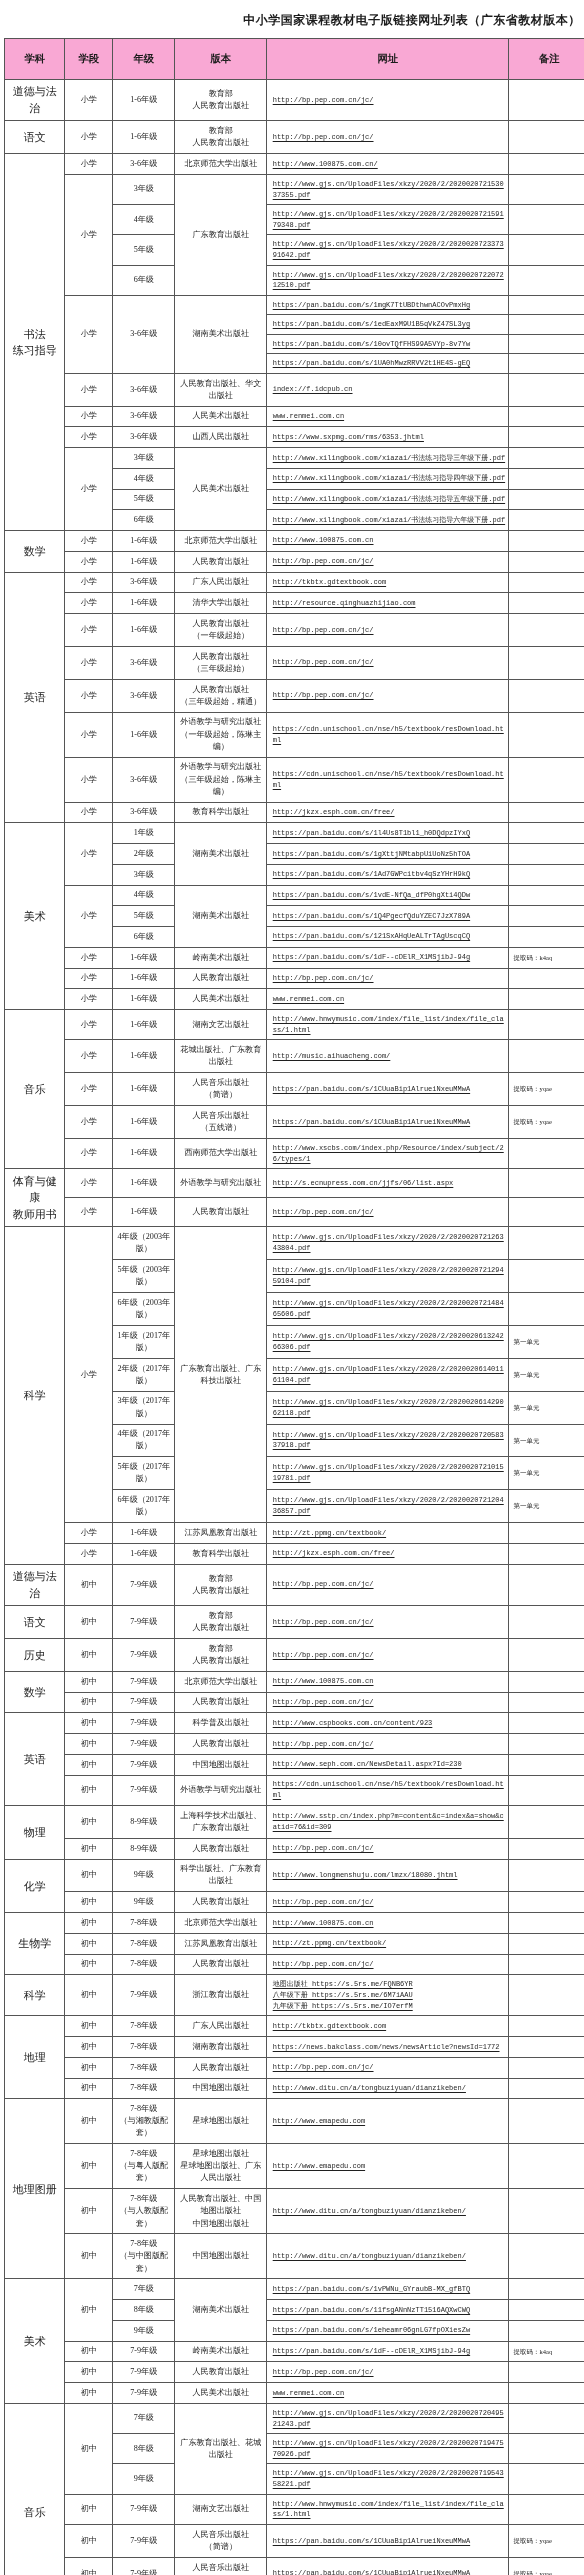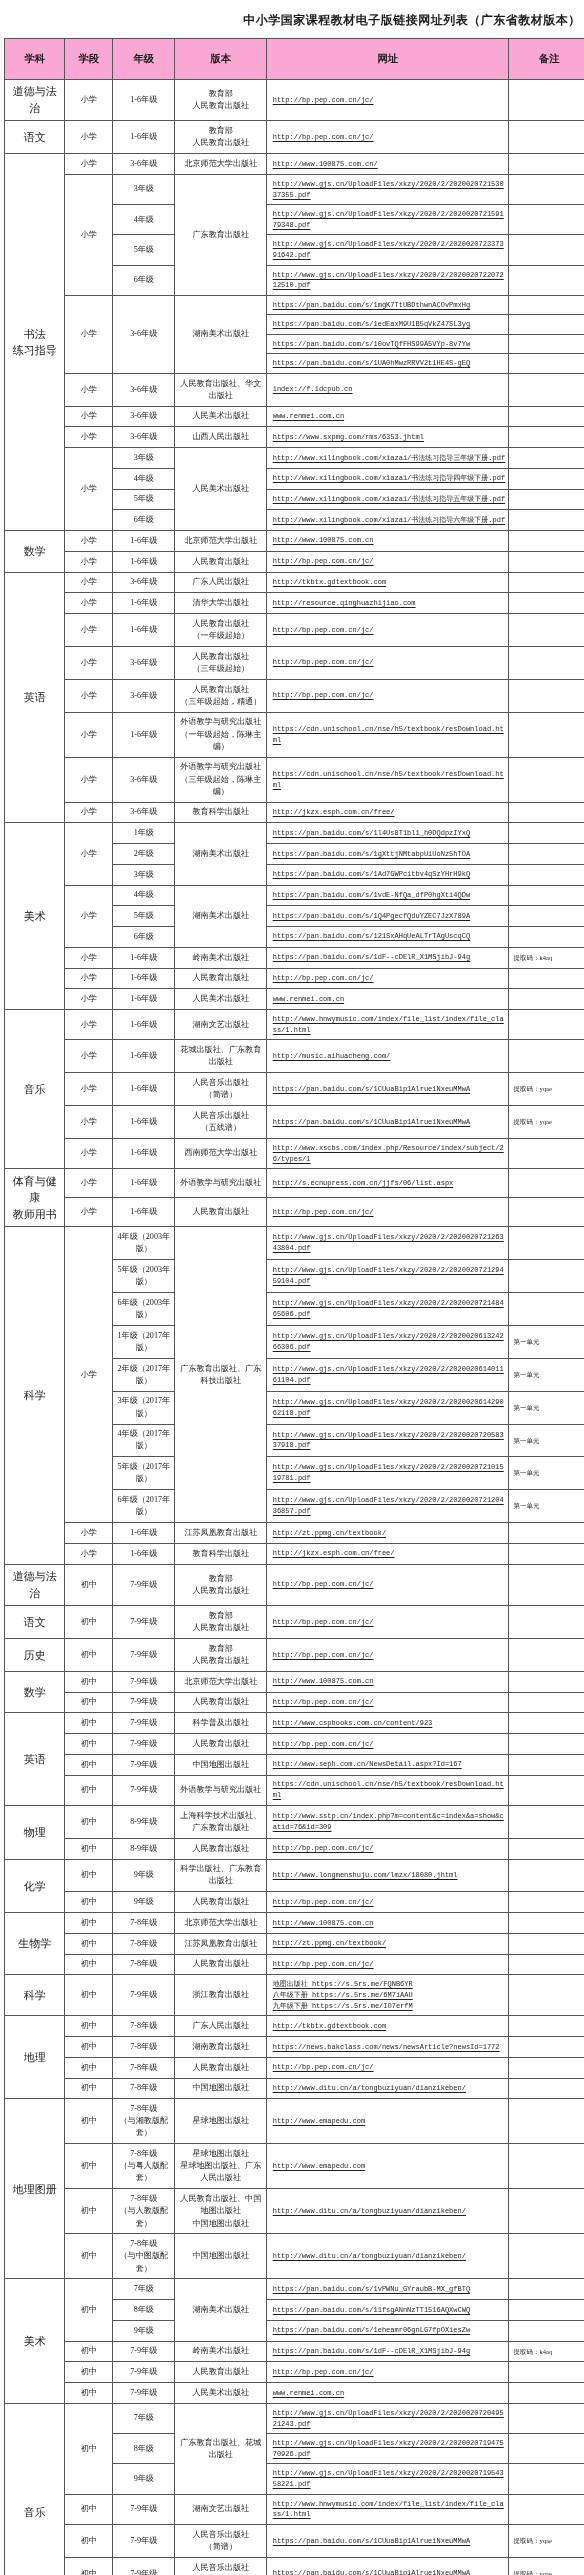--- a/index.html
+++ b/index.html
@@ -464,21 +464,21 @@
           <td class="col-st">初中</td>
           <td class="col-g">7-9年级</td>
           <td class="col-v">人民教育出版社</td>
           <td class="col-u"><span class="link">http://bp.pep.com.cn/jc/</span></td>
           <td class="col-n"></td>
         </tr>
         <tr>
           <td class="col-st">初中</td>
           <td class="col-g">7-9年级</td>
           <td class="col-v">中国地图出版社</td>
-          <td class="col-u"><span class="link">http://www.seph.com.cn/NewsDetail.aspx?Id=167</span></td>
+          <td class="col-u"><span class="link">http://www.seph.com.cn/NewsDetail.aspx?Id=230</span></td>
           <td class="col-n"></td>
         </tr>
         <tr>
           <td class="col-st">初中</td>
           <td class="col-g">7-9年级</td>
           <td class="col-v">外语教学与研究出版社</td>
           <td class="col-u"><span class="link">https://cdn.unischool.cn/nse/h5/textbook/resDownload.html</span></td>
           <td class="col-n"></td>
         </tr>
         <tr class="grp">

